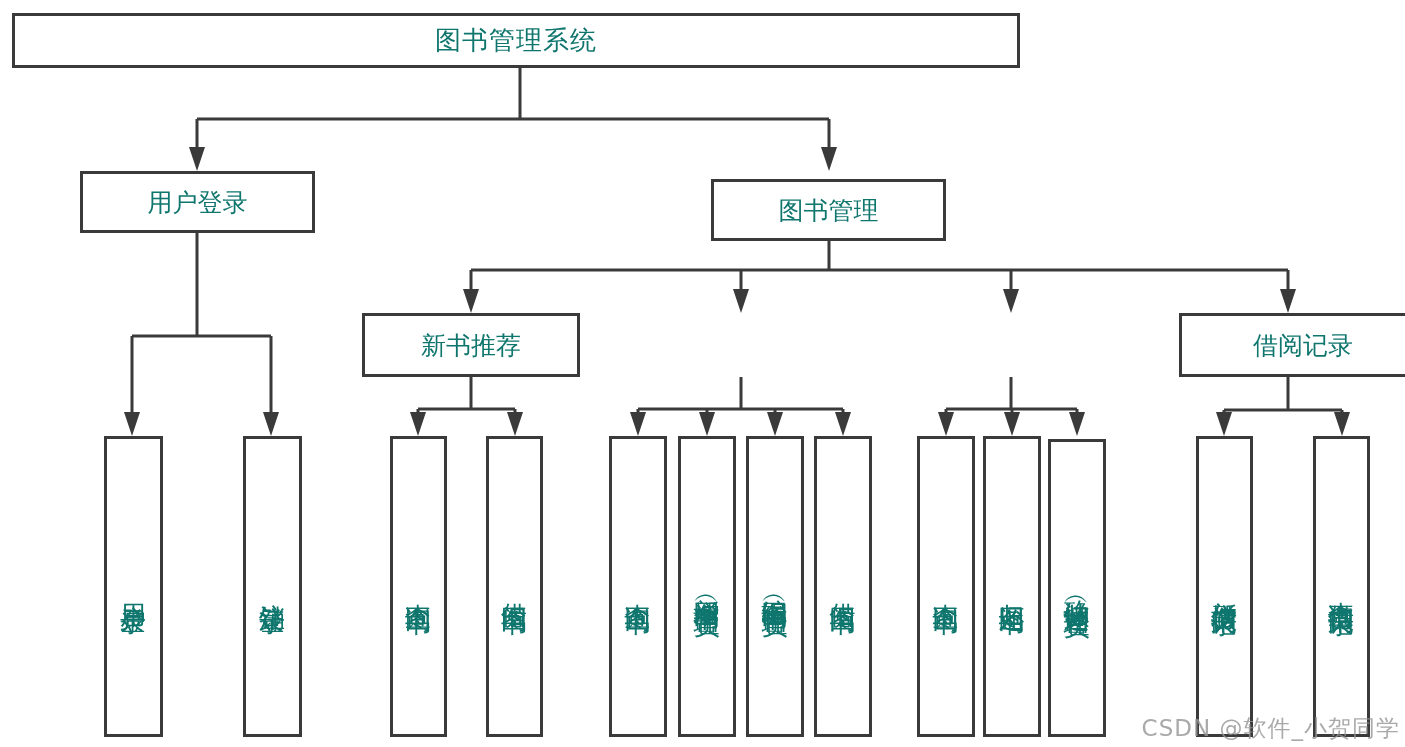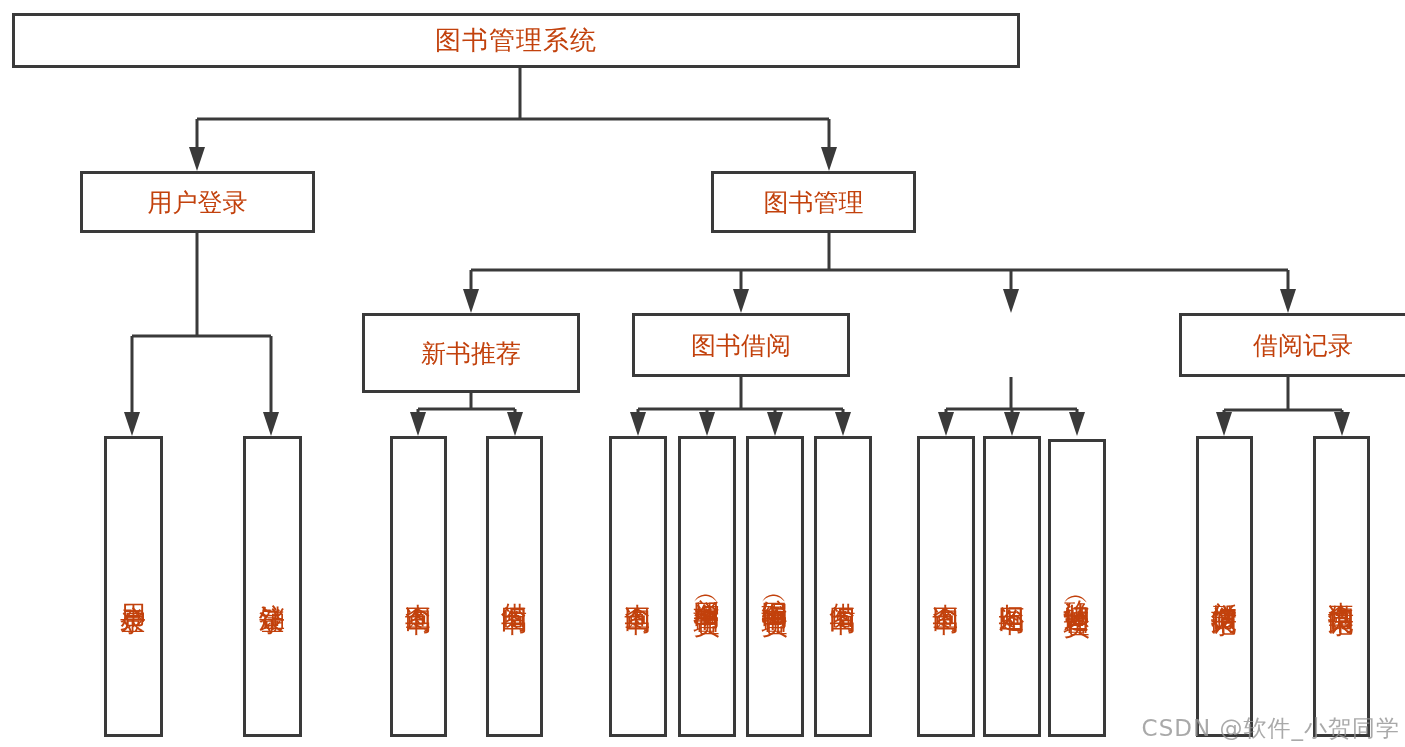--- a/index.html
+++ b/index.html
@@ -3,21 +3,21 @@
 <meta charset="utf-8">
 <style>
   html, body { margin:0; padding:0; background:#ffffff; }
   .stage {
     position:relative; width:1405px; height:747px; background:#ffffff;
     font-family:"DejaVu Sans","Liberation Sans",sans-serif; overflow:hidden;
   }
   .connectors { position:absolute; left:0; top:0; pointer-events:none; }
   .node {
     position:absolute; box-sizing:border-box; background:#ffffff;
-    border:3px solid #3a3a3a; color:#c2410c;
+    border:3px solid #3a3a3a; color:#0f766e;
     display:flex; align-items:center; justify-content:center;
     white-space:nowrap;
   }
   .hnode { font-size:25px; }
   .root-node { font-size:26px; letter-spacing:1px; }
   .vnode span {
     writing-mode:vertical-rl; text-orientation:mixed;
     line-height:1; letter-spacing:2px; font-size:26px;
   }
   .watermark {
@@ -63,29 +63,26 @@
     </g>
   </svg>
 
   <div class="node hnode root-node" style="left:12px; top:13px; width:1008px; height:55px;">
     <span>图书管理系统</span>
   </div>
 
   <div class="node hnode" style="left:80px; top:171px; width:235px; height:62px;">
     <span>用户登录</span>
   </div>
-  <div class="node hnode" style="left:711px; top:171px; width:205px; height:62px;">
+  <div class="node hnode" style="left:711px; top:179px; width:235px; height:62px;">
     <span>图书管理</span>
   </div>
 
-  <div class="node hnode" style="left:362px; top:313px; width:218px; height:80px;">
+  <div class="node hnode" style="left:362px; top:313px; width:218px; height:64px;">
     <span>新书推荐</span>
-  </div>
-  <div class="node hnode" style="left:632px; top:313px; width:218px; height:64px;">
-    <span>图书借阅</span>
   </div>
   <div class="node hnode" style="left:1179px; top:313px; width:248px; height:64px;">
     <span>借阅记录</span>
   </div>
 
   <div class="node vnode" style="left:104px; top:436px; width:59px; height:301px;">
     <span>用户登录</span>
   </div>
   <div class="node vnode" style="left:243px; top:436px; width:59px; height:301px;">
     <span>注销登录</span>

